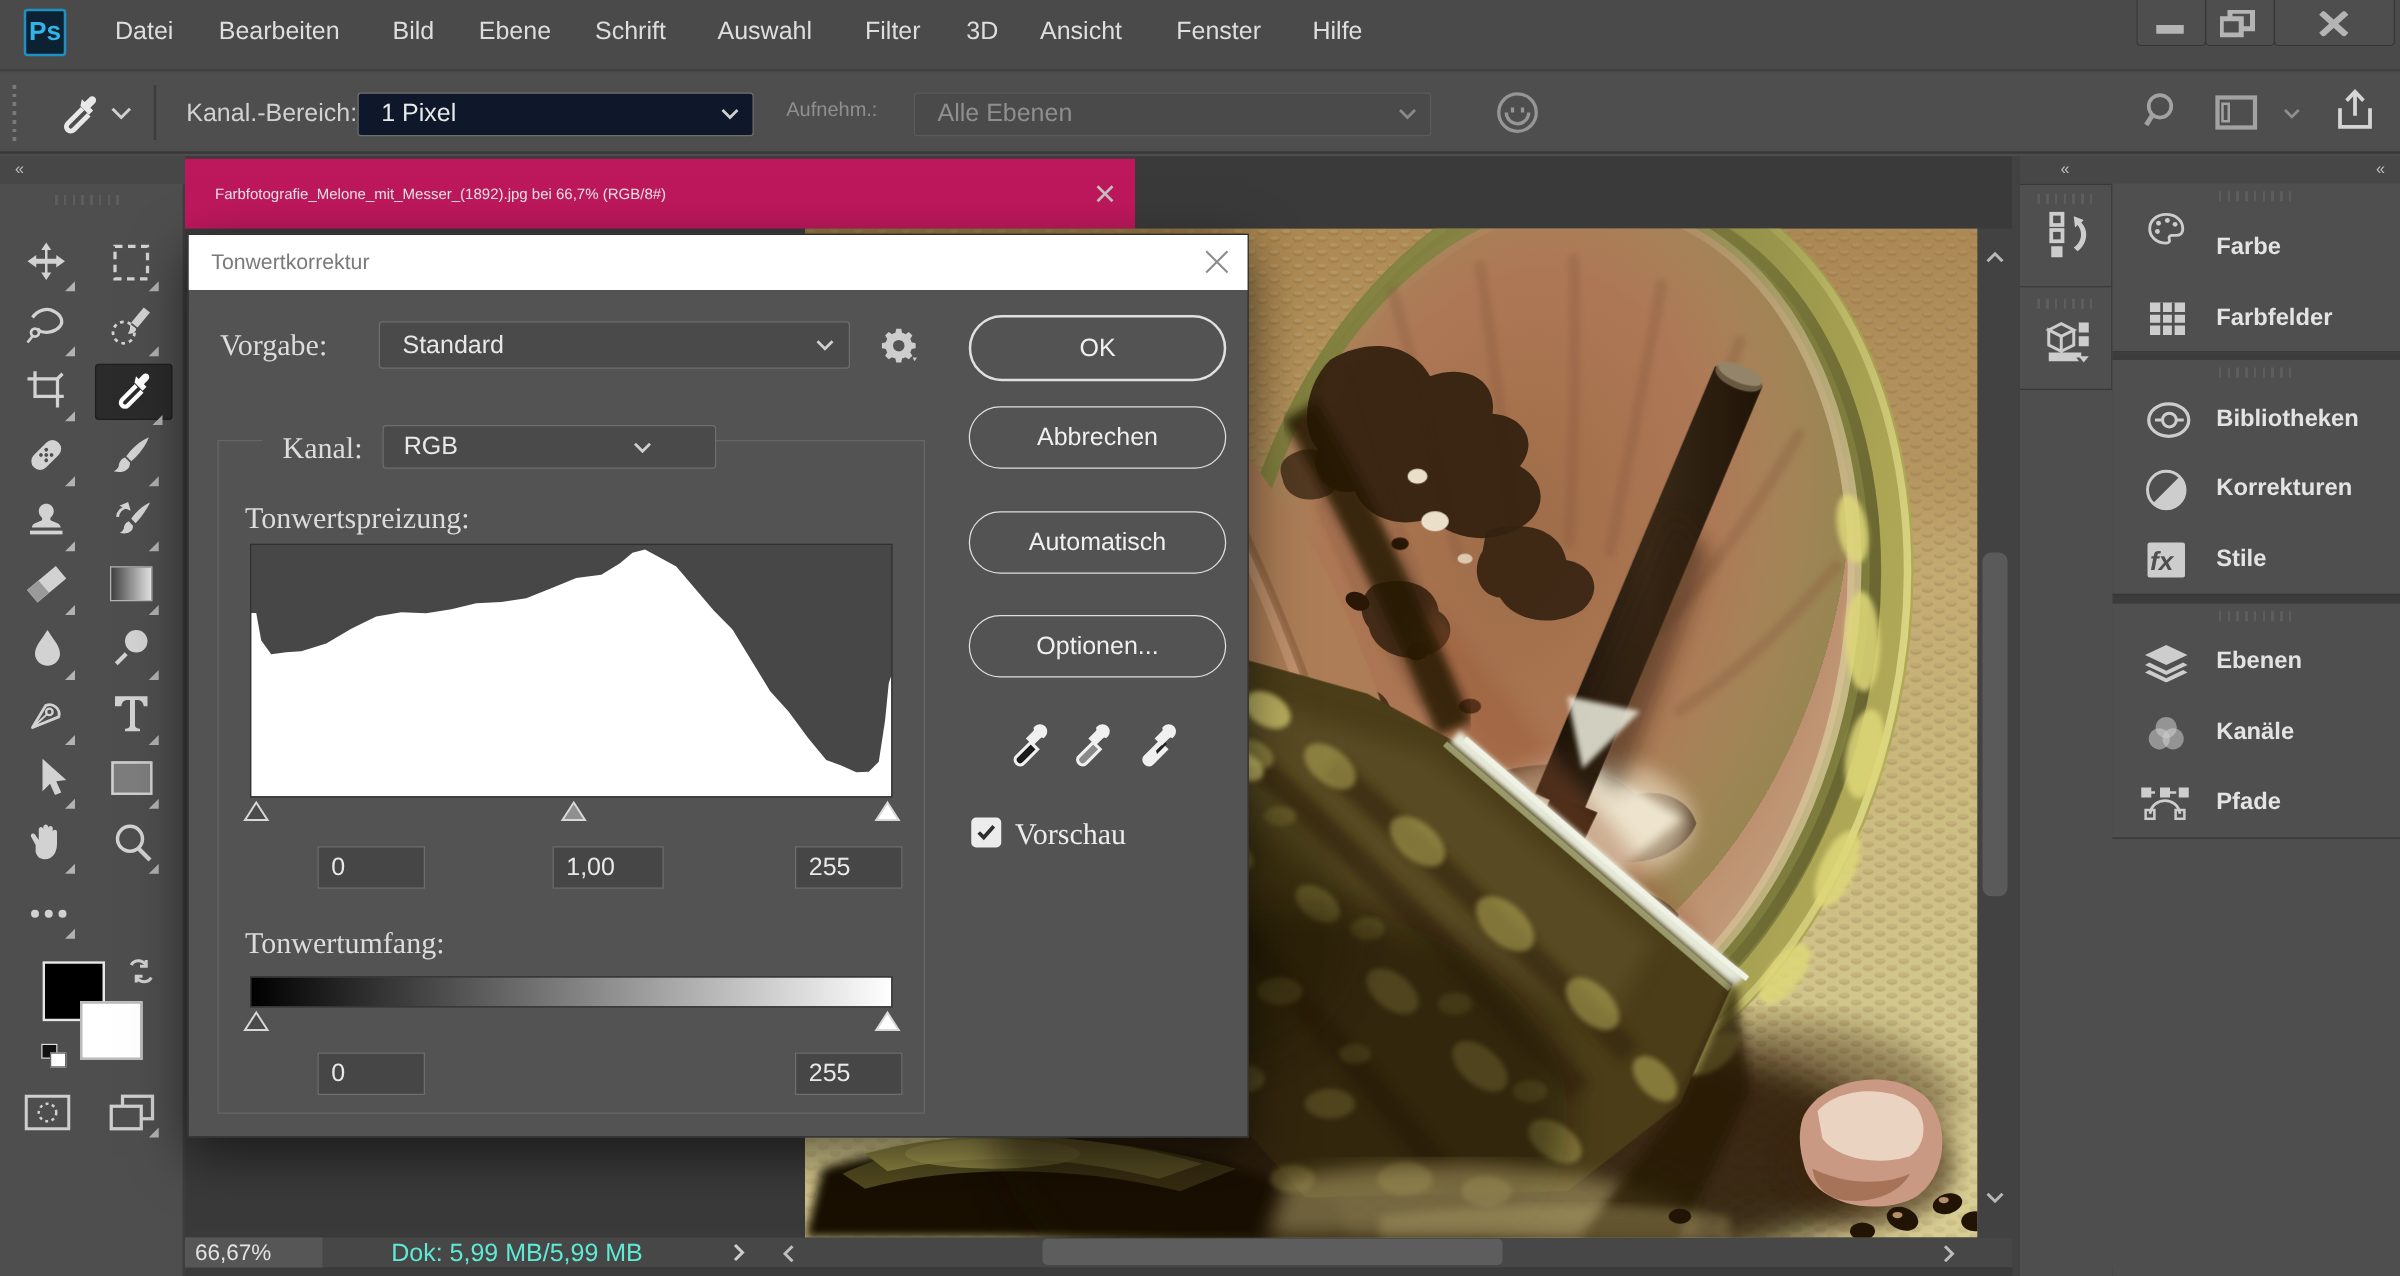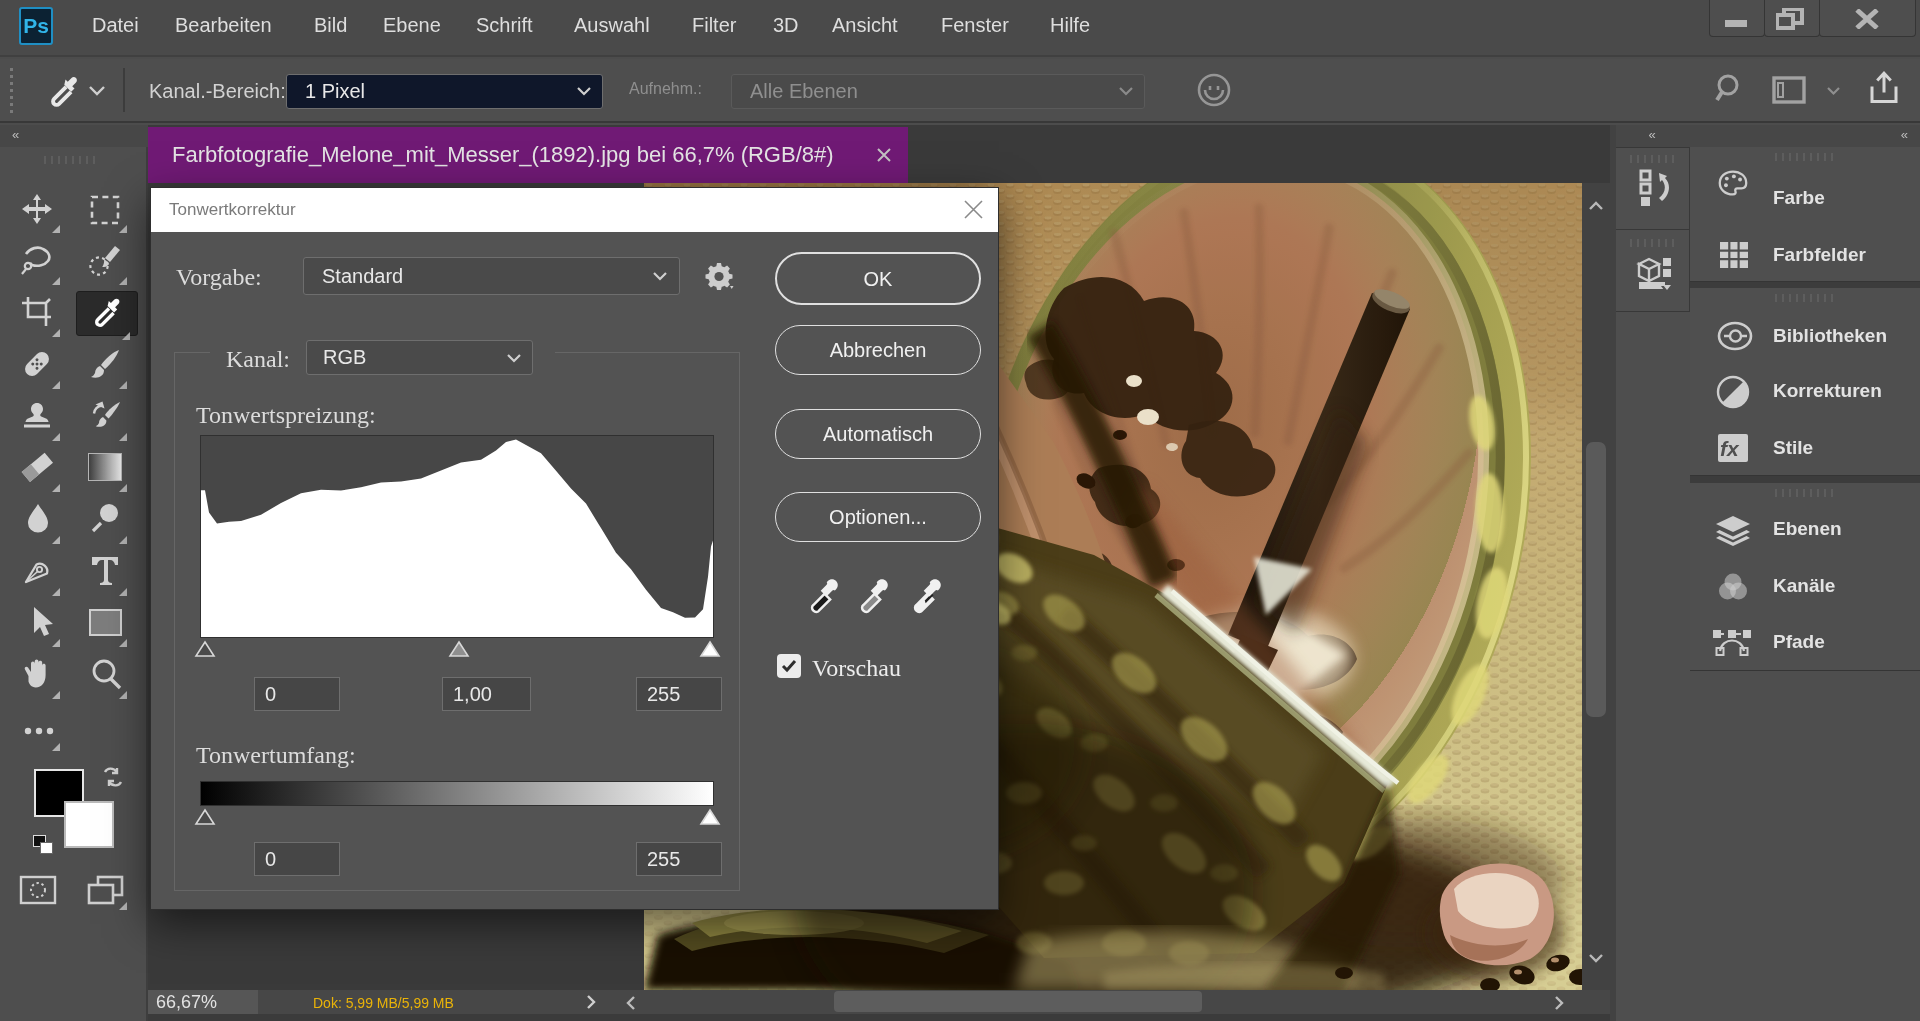--- a/index.html
+++ b/index.html
@@ -18,21 +18,21 @@
 #optionsbar{left:0;top:59px;width:1920px;height:64px;background:#4e4e4e;border-bottom:2px solid #383838;}
 .dd{position:absolute;background:#0f172a;border:1px solid #6e6e6e;border-radius:3px;color:#e8e8e8;font-size:20px;}
 .dd.disabled{border-color:#5a5a5a;color:#8f8f8f;background:#4a4a4a;}
 .chev{position:absolute;}
 
 #toolbar{left:0;top:125px;width:148px;height:896px;background:#4e4e4e;border-right:2px solid #3e3e3e;}
 #toolhead{left:0;top:125px;width:148px;height:22px;background:#474747;color:#bdbdbd;font-size:13px;line-height:20px;padding-left:12px;letter-spacing:2px;}
 .tool{position:absolute;width:34px;height:34px;}
 
 #tabbar{left:148px;top:125px;width:1462px;height:58px;background:#3a3a3a;}
-#tab{left:148px;top:127px;width:760px;height:56px;background:#701a75;color:#e3e3e3;font-size:22px;line-height:56px;padding-left:24px;}
+#tab{left:148px;top:127px;width:760px;height:56px;background:#be185d;color:#e3e3e3;font-size:12px;line-height:56px;padding-left:24px;}
 
 #canvas{left:148px;top:183px;width:1462px;height:838px;background:#3a3a3a;}
 
 #statusbar{left:148px;top:990px;width:1462px;height:24px;background:#474747;color:#d8d8d8;font-size:17px;}
 #statusbottom{left:148px;top:1014px;width:1772px;height:7px;background:#3b3b3b;}
 
 #divider{left:1610px;top:125px;width:6px;height:896px;background:#424242;}
 #iconstrip{left:1616px;top:125px;width:74px;height:896px;background:#4e4e4e;}
 #dock{left:1690px;top:125px;width:230px;height:896px;background:#4e4e4e;}
 .dockgroup{position:absolute;left:1690px;width:230px;background:#4f4f4f;border-bottom:1px solid #353535;}
@@ -521,21 +521,21 @@
       <path d="M2 9 L8 3 L14 9" fill="none" stroke="#b8b8b8" stroke-width="2.4"></path>
     </svg>
 <div class="abs" style="left:1586px;top:442px;width:20px;height:275px;background:#5a5a5a;border-radius:7px;"></div>
 <svg class="abs" style="left:1588px;top:952px;" width="16" height="12" viewBox="0 0 16 12">
       <path d="M2 3 L8 9 L14 3" fill="none" stroke="#b8b8b8" stroke-width="2.4"></path>
     </svg>
 
 <div id="statusbar" class="abs"></div>
 <div id="statusbottom" class="abs"></div>
 <div class="abs" style="left:148px;top:990px;width:110px;height:24px;background:#565656;color:#e2e2e2;font-size:18px;line-height:24px;padding-left:8px;">66,67%</div>
-<div class="abs" style="left:313px;top:990px;font-size:14px;color:#eab308;line-height:24px;top:991px;">Dok: 5,99 MB/5,99 MB</div>
+<div class="abs" style="left:313px;top:990px;font-size:20px;color:#5eead4;line-height:24px;top:991px;">Dok: 5,99 MB/5,99 MB</div>
 <svg class="abs" style="left:585px;top:994px;" width="12" height="16" viewBox="0 0 12 16">
       <path d="M3 2 L9 8 L3 14" fill="none" stroke="#cfcfcf" stroke-width="2.4"></path>
     </svg>
 <svg class="abs" style="left:625px;top:995px;" width="12" height="16" viewBox="0 0 12 16">
       <path d="M9 2 L3 8 L9 14" fill="none" stroke="#bdbdbd" stroke-width="2.4"></path>
     </svg>
 <div class="abs" style="left:834px;top:991px;width:368px;height:21px;background:#5d5d5d;border-radius:4px;"></div>
 <svg class="abs" style="left:1553px;top:995px;" width="12" height="16" viewBox="0 0 12 16">
       <path d="M3 2 L9 8 L3 14" fill="none" stroke="#bdbdbd" stroke-width="2.4"></path>
     </svg>
@@ -687,21 +687,21 @@
 <div class="abs" style="left:777px;top:654px;width:24px;height:24px;background:#ececec;border-radius:4px;"></div>
 <svg class="abs" style="left:780px;top:657px;" width="18" height="18" viewBox="0 0 18 18">
         <path d="M3 9 L7 13 L15 4" fill="none" stroke="#2e2e2e" stroke-width="3"></path>
       </svg>
 <div class="lbl" style="left:812px;top:655px;color:#ececec;">Vorschau</div>
 
 
 <div class="abs" style="left:174px;top:352px;width:566px;height:539px;border:1px solid #666666;"></div>
 <div class="abs" style="left:210px;top:336px;width:345px;height:42px;background:#535353;"></div>
 <div class="lbl" style="left:226px;top:346px;">Kanal:</div>
-<div class="dd" style="left:306px;top:340px;width:227px;height:35px;line-height:33px;padding-left:16px;background:#4a4a4a;">RGB</div>
+<div class="dd" style="left:306px;top:340px;width:267px;height:35px;line-height:33px;padding-left:16px;background:#4a4a4a;">RGB</div>
 <svg class="chev" style="left:506px;top:353px;" width="16" height="11" viewBox="0 0 16 11">
         <path d="M2 2 L8 8 L14 2" fill="none" stroke="#cfcfcf" stroke-width="2.2"></path>
       </svg>
 
 <div class="lbl" style="left:196px;top:402px;">Tonwertspreizung:</div>
 <div class="abs" style="left:200px;top:435px;width:514px;height:203px;background:#474747;border:1px solid #303030;">
 <svg width="512" height="201" viewBox="0 0 512 201" preserveAspectRatio="none" style="display:block;">
 <path d="M0 201 L0 54.3 L4 54.3 L8 76.4 L16 87.4 L28 85.7 L40 85.0 L60 78.8 L80 66.9 L100 57.2 L120 53.8 L140 54.5 L160 51.3 L180 46.6 L200 45.6 L220 42.6 L240 34.6 L260 26.4 L280 23.7 L295 14.5 L305 6.1 L315 3.5 L325 8.9 L340 17.2 L355 34.8 L370 52.4 L385 67.5 L400 92.1 L415 116.7 L430 133.3 L445 153.7 L460 171.9 L472 176.3 L484 181.7 L494 181.4 L502 173.3 L507 140.7 L510 110.6 L512 104.5 L512 201 Z" fill="#ffffff"></path>
 </svg>
 </div>

